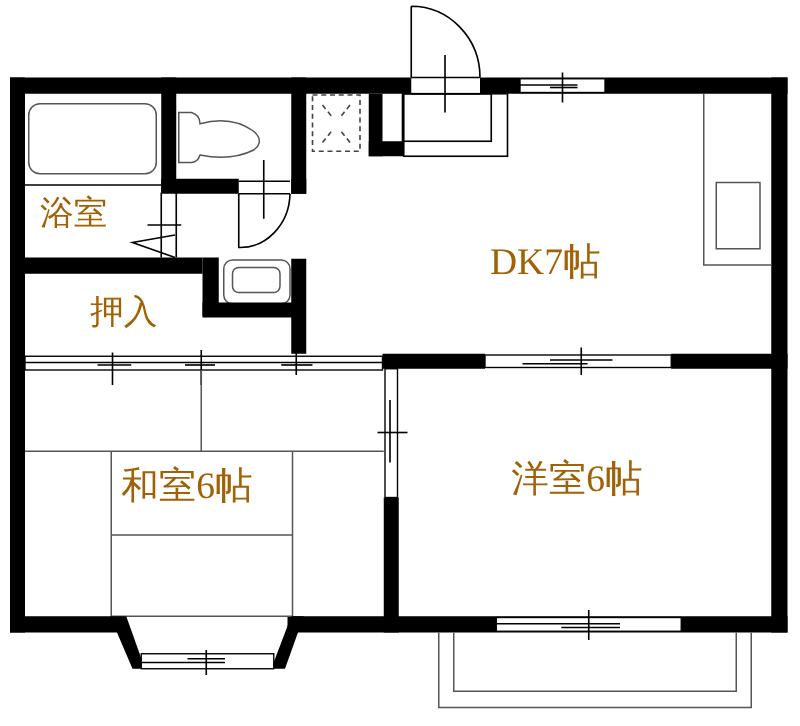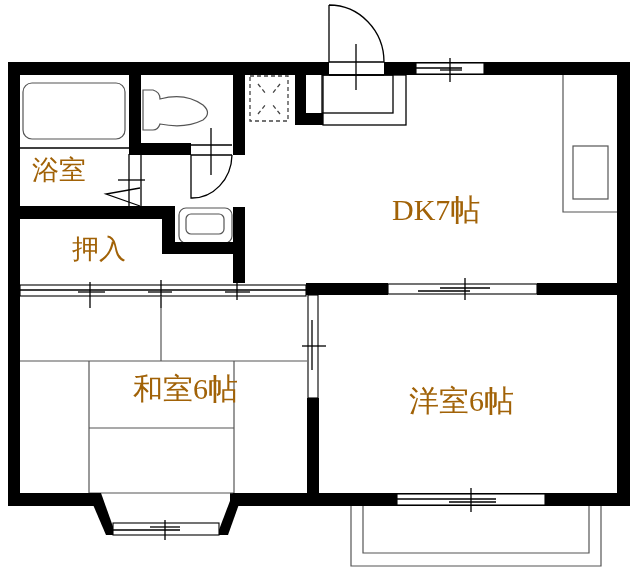--- a/index.html
+++ b/index.html
@@ -148,14 +148,14 @@
   </g>
   <g>
     <polyline class="grey" points="351,506 351,566 601,566 601,506"></polyline>
     <polyline class="grey" points="363,506 363,553 589,553 589,506"></polyline>
   </g>
 </svg>
 
 <div class="label mid" style="left:32px;top:157px;">浴室</div>
 <div class="label mid" style="left:72px;top:236px;">押入</div>
 <div class="label big" style="left:392px;top:172px;margin-top:23px;">DK7帖</div>
-<div class="label big" style="left:97px;top:374px;margin-left:36px;">和室6帖</div>
-<div class="label big" style="left:409px;top:386px;">洋室6帖</div>
+<div class="label big" style="left:97px;top:374px;">和室6帖</div>
+<div class="label big" style="left:409px;top:369px;">洋室6帖</div>
 
 </body></html>

